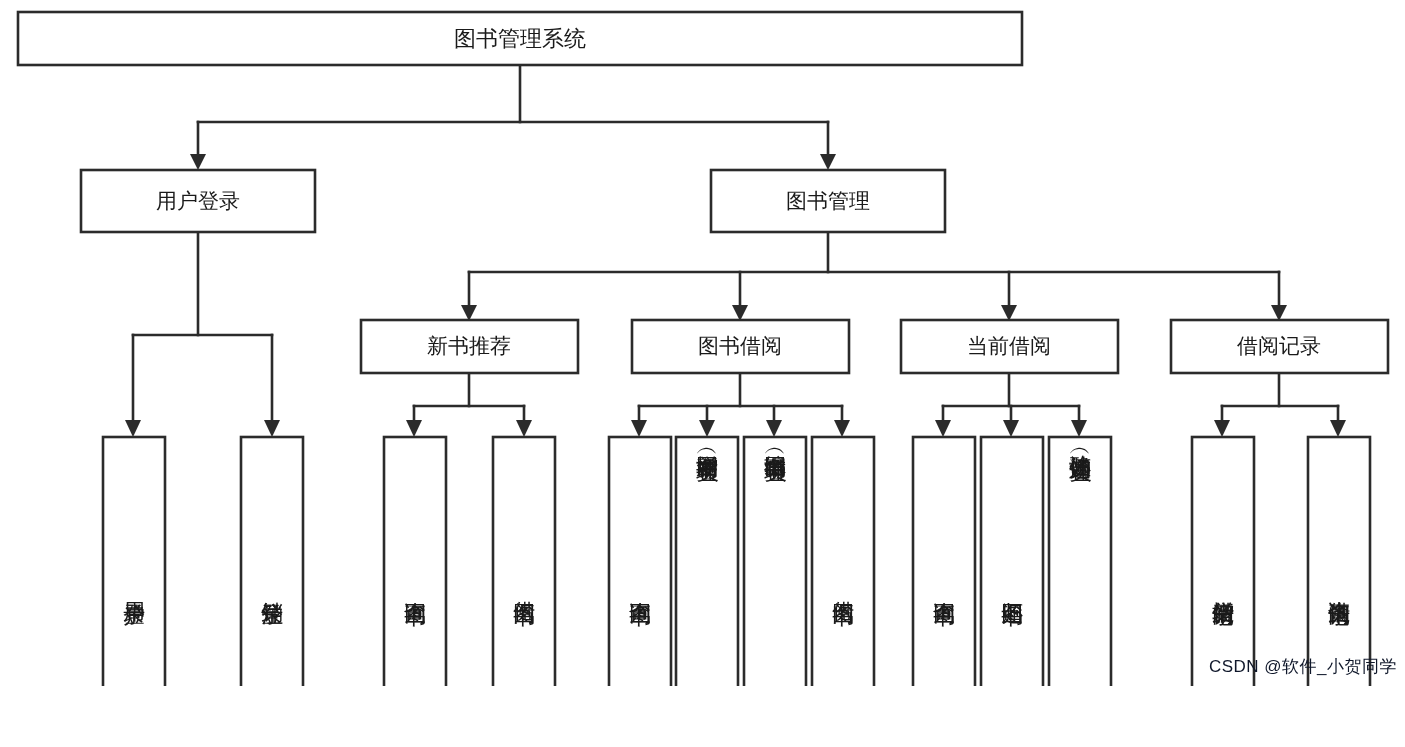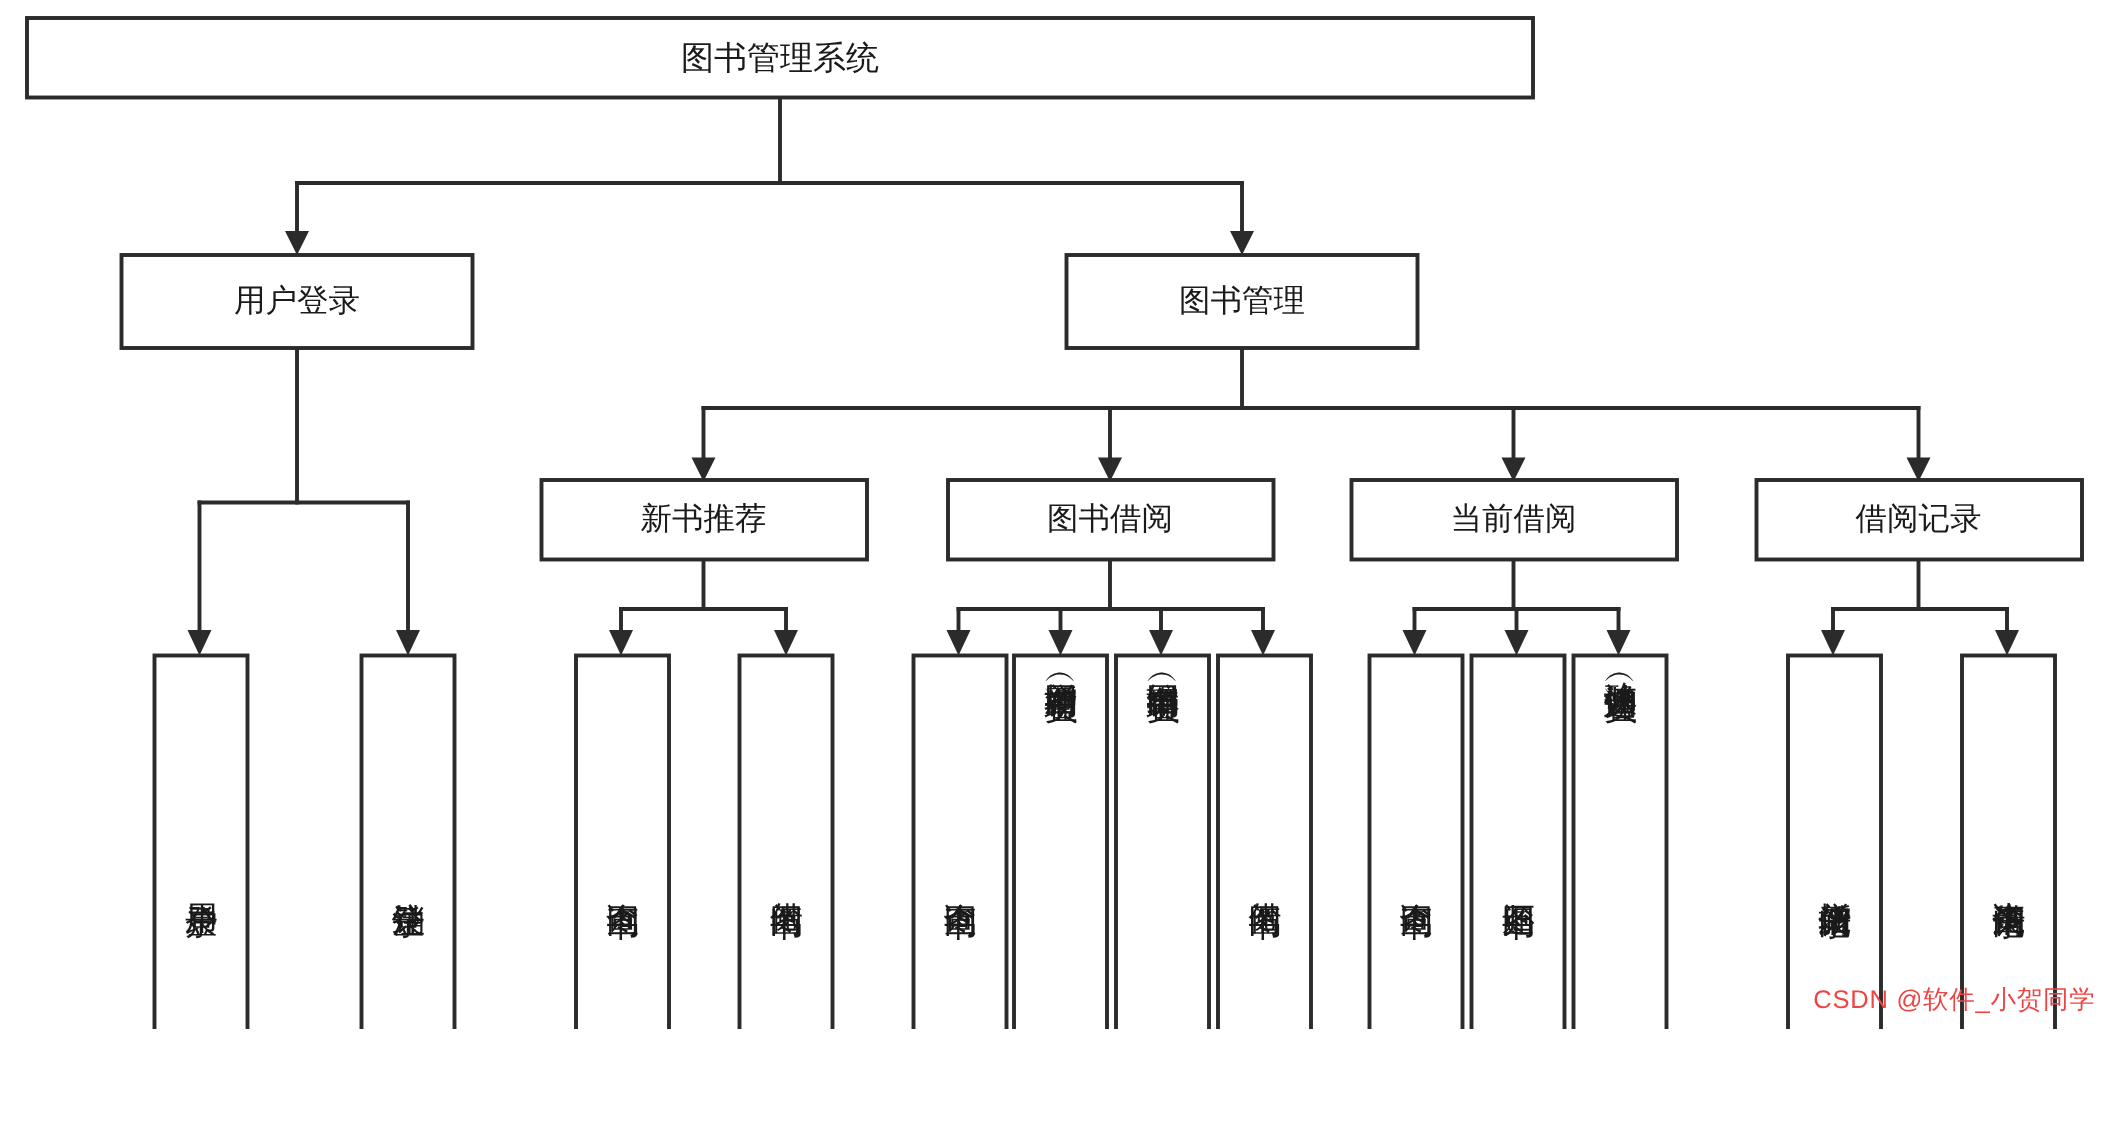--- a/index.html
+++ b/index.html
@@ -71,21 +71,21 @@
     color: #1a1a1a;
     letter-spacing: 1px;
     white-space: nowrap;
   }
   .watermark {
     position: absolute;
     right: 8px;
     bottom: 8px;
     font-family: "Liberation Sans", "DejaVu Sans", sans-serif;
     font-size: 17px;
-    color: #ef4444;
+    color: #0f172a;
     white-space: nowrap;
     letter-spacing: 0.5px;
   }
 </style>
 </head>
 <body>
 
 <div id="diagram-root">
 
   <svg class="tree-canvas" viewBox="0 0 1405 747" xmlns="http://www.w3.org/2000/svg">

